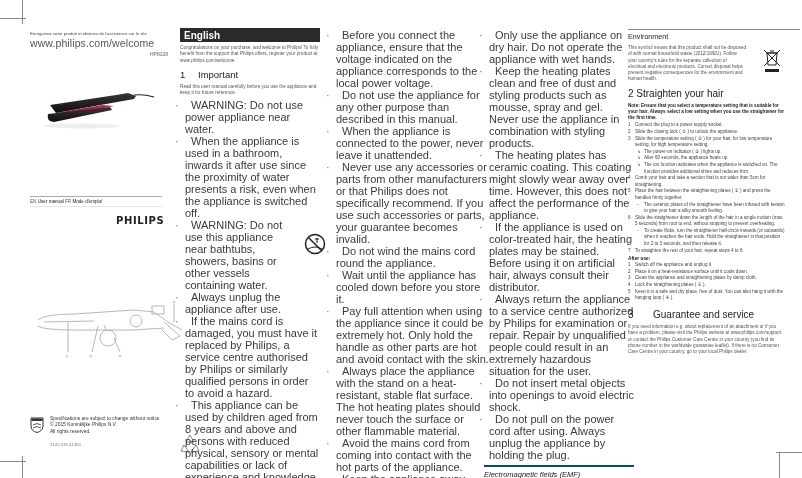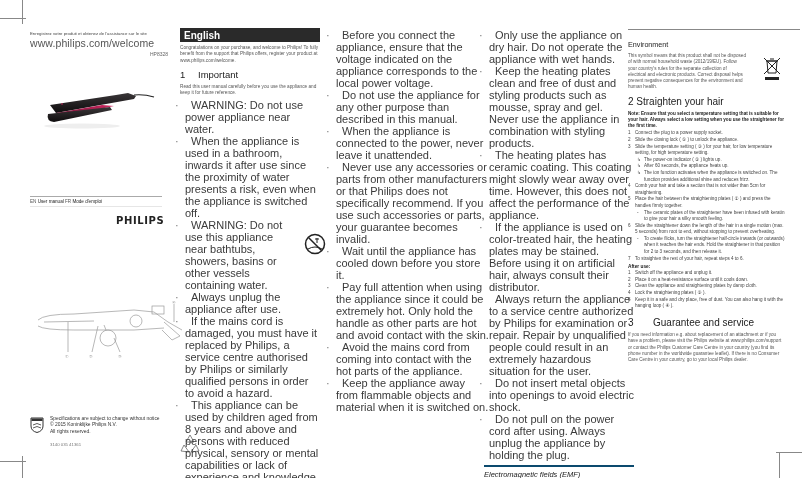--- a/index.html
+++ b/index.html
@@ -42,21 +42,21 @@
   .h1 .num { width: 18px; }
   .small { font-size: 4.7px; line-height: 6.3px; color: #555; margin-top: 4px; }
 
   .big-list { list-style: none; }
   .big-list li { position: relative; font-size: 11px; line-height: 12px; color: #3a3a3a; padding-left: 5px; }
   .big-list li::before { content: "·"; position: absolute; left: -5px; top: 0; color: #777; }
   .big-list li .first { padding-left: 6px; }
   .col1 .big-list { margin-top: 3px; }
 
   .section-bar { border-top: 2px solid #0c4a6e; margin-top: 4px; padding-top: 3px; font-size: 7.5px; color: #222; font-style: italic; }
-  .env-title { border-top: 1px solid #888; padding-top: 10px; font-size: 7.2px; color: #222; width: 172px; }
+  .env-title { border-top: 1px solid #888; padding-top: 2px; font-size: 7.2px; color: #222; width: 172px; }
   .env-row { display: flex; justify-content: space-between; margin-top: 4px; }
   .env-text { font-size: 4.6px; line-height: 6.3px; color: #555; width: 118px; }
   .bin-icon { width: 20px; height: 26px; margin-right: 4px; margin-top: 3px; }
   .h2 { font-size: 10px; color: #222; margin-top: 5px; }
   .note { font-size: 4.6px; line-height: 6.2px; color: #222; margin-top: 4px; font-weight: bold; }
   .steps { list-style: none; margin-top: 1px; }
   .steps li { font-size: 4.6px; line-height: 6.6px; color: #444; position: relative; padding-left: 7px; }
   .steps li .n { position: absolute; left: 0; top: 0; }
   .steps li.sub { padding-left: 16px; }
   .steps li.sub .n { left: 9px; }
@@ -170,22 +170,24 @@
     <li><span class="first">This appliance can be used by children aged from 8 years and above and persons with reduced physical, sensory or mental capabilities or lack of experience and knowledge if they have been given supervision or instruction concerning use of the appliance in a safe way and understand the hazards involved. Children should be supervised not play with the appliance. Cleaning and user maintenance shall not be made by children without supervision.</span></li>
   </ul>
 </div>
 
 <div class="col col2">
   <ul class="big-list">
     <li><span class="first">Before you connect the appliance, ensure that the voltage indicated on the appliance corresponds to the local power voltage.</span></li>
     <li><span class="first">Do not use the appliance for any other purpose than described in this manual.</span></li>
     <li><span class="first">When the appliance is connected to the power, never leave it unattended.</span></li>
     <li><span class="first">Never use any accessories or parts from other manufacturers or that Philips does not specifically recommend. If you use such accessories or parts, your guarantee becomes invalid.</span></li>
+    <li><span class="first">Do not wind the mains cord round the appliance.</span></li>
     <li><span class="first">Wait until the appliance has cooled down before you store it.</span></li>
     <li><span class="first">Pay full attention when using the appliance since it could be extremely hot. Only hold the handle as other parts are hot and avoid contact with the skin.</span></li>
+    <li><span class="first">Always place the appliance with the stand on a heat-resistant, stable flat surface. The hot heating plates should never touch the surface or other flammable material.</span></li>
     <li><span class="first">Avoid the mains cord from coming into contact with the hot parts of the appliance.</span></li>
     <li><span class="first">Keep the appliance away from flammable objects and material when it is switched on.</span></li>
   </ul>
 </div>
 
 <div class="col col3">
   <ul class="big-list">
     <li><span class="first">Only use the appliance on dry hair. Do not operate the appliance with wet hands.</span></li>
     <li><span class="first">Keep the heating plates clean and free of dust and styling products such as mousse, spray and gel. Never use the appliance in combination with styling products.</span></li>
     <li><span class="first">The heating plates has ceramic coating. This coating might slowly wear away over time. However, this does not affect the performance of the appliance.</span></li>

